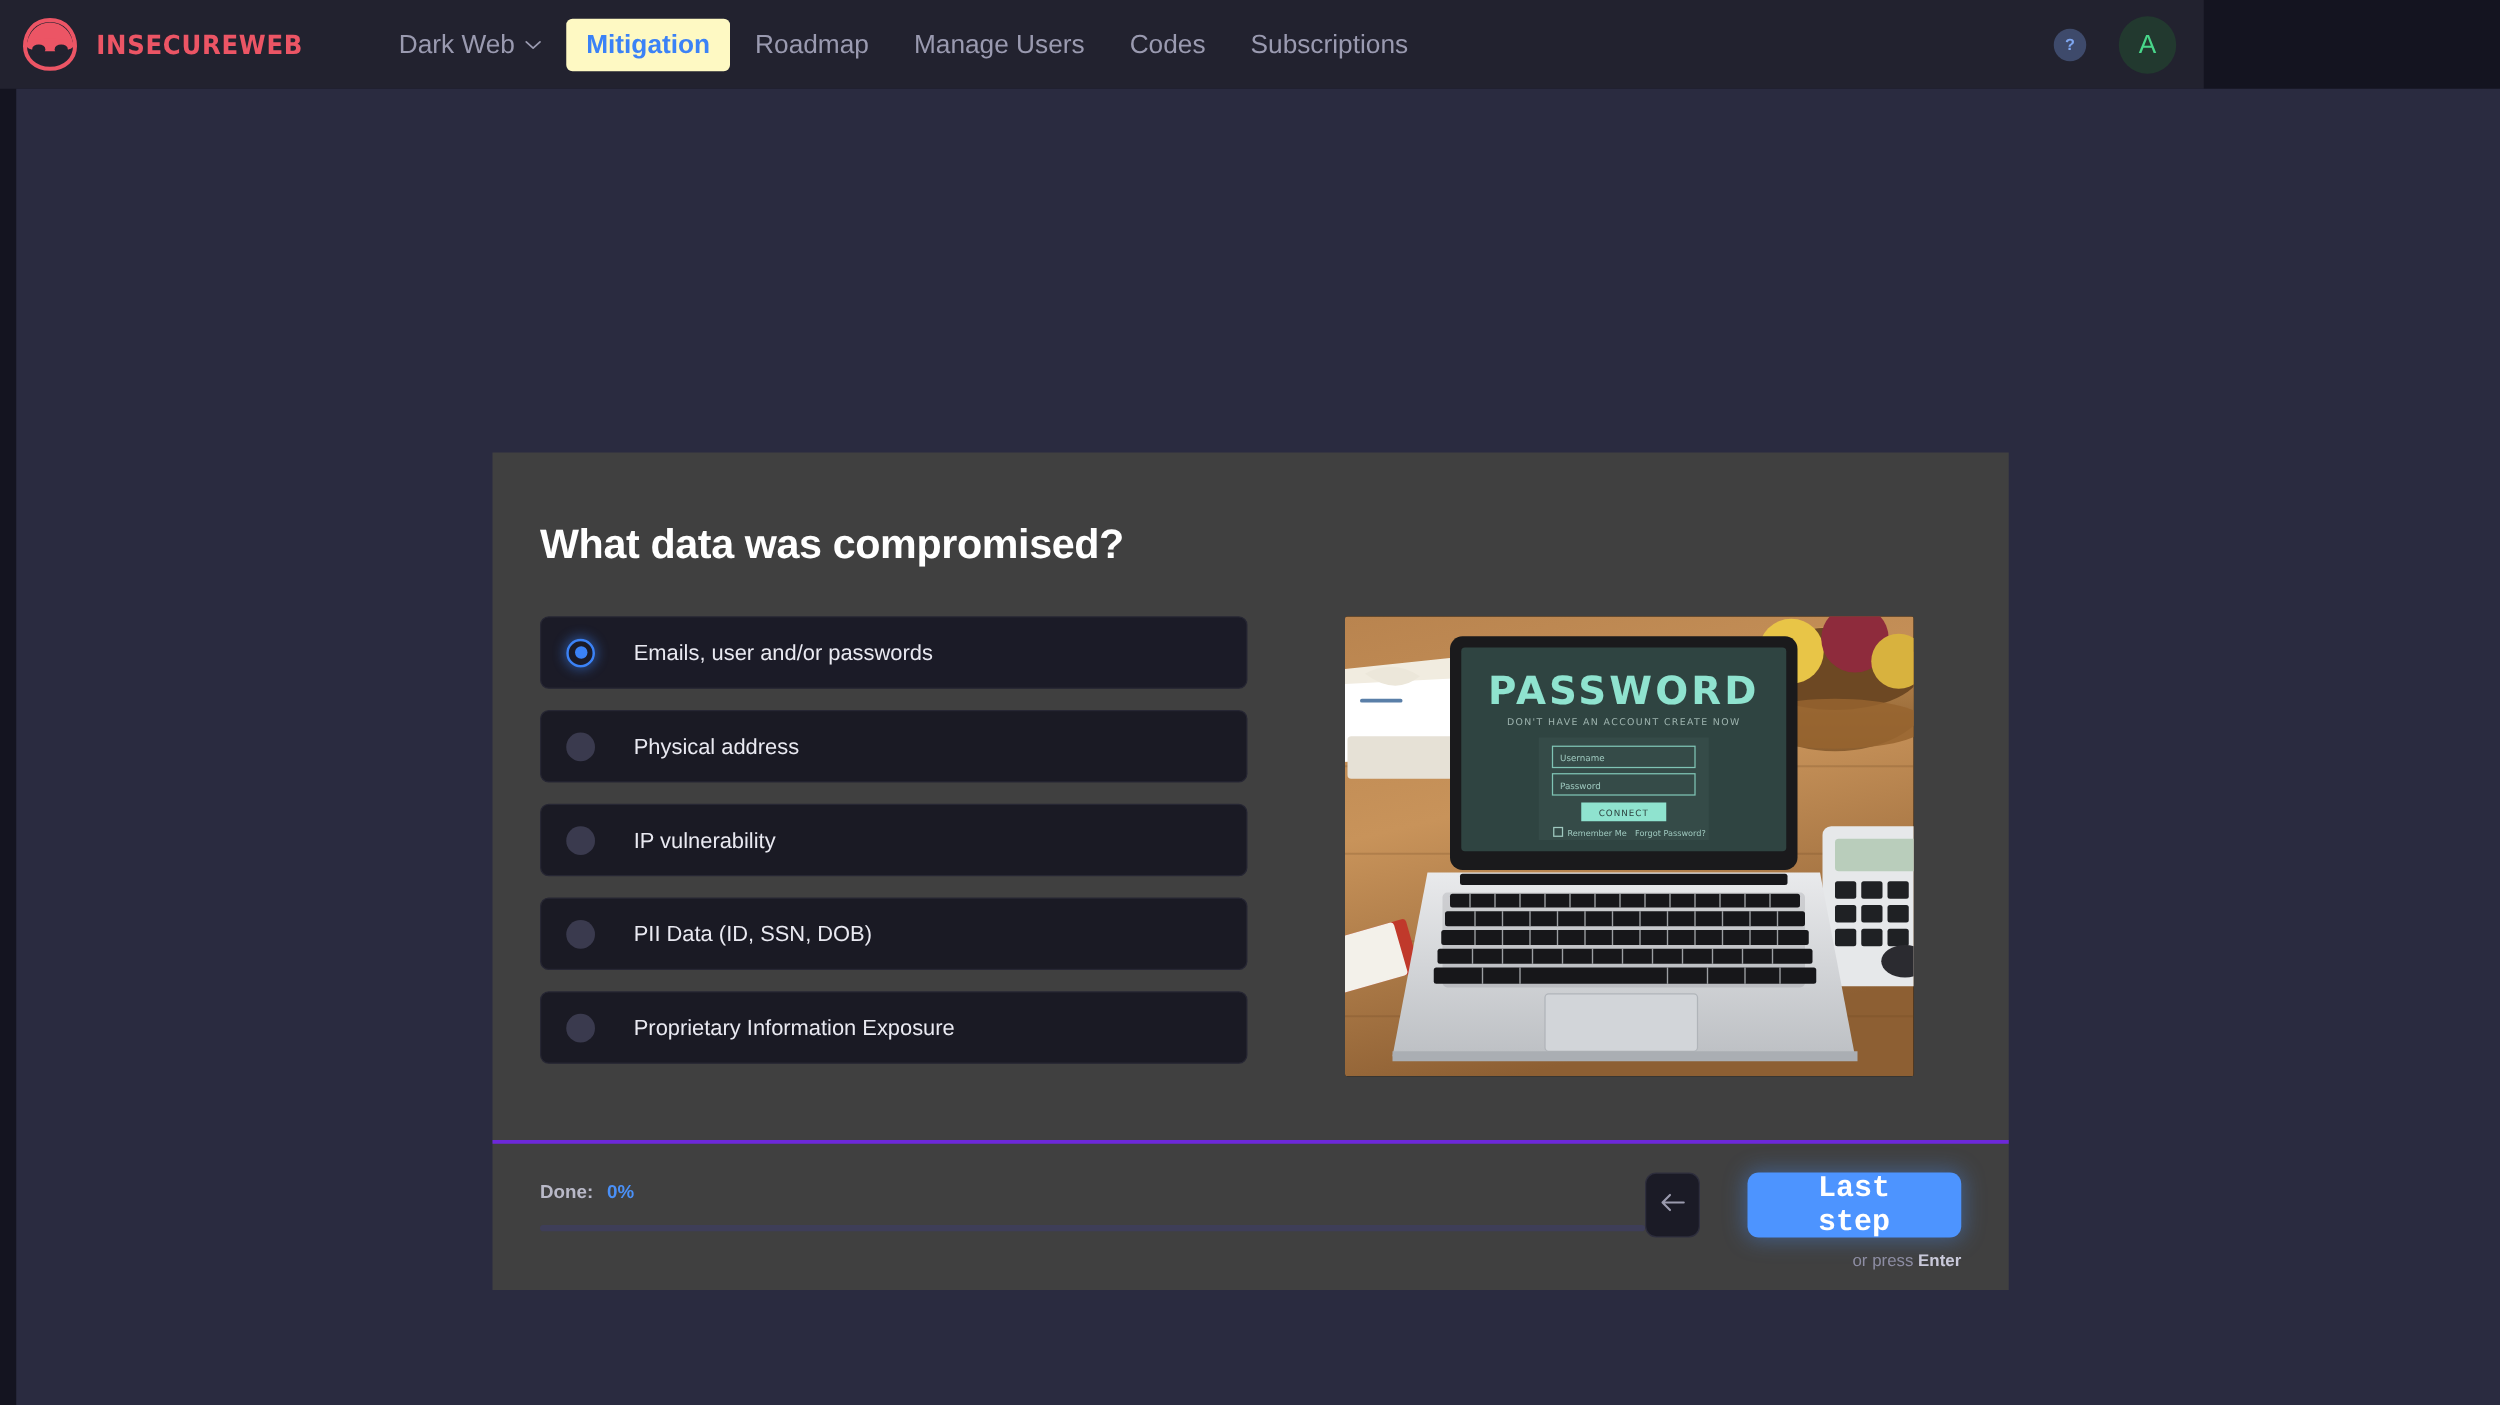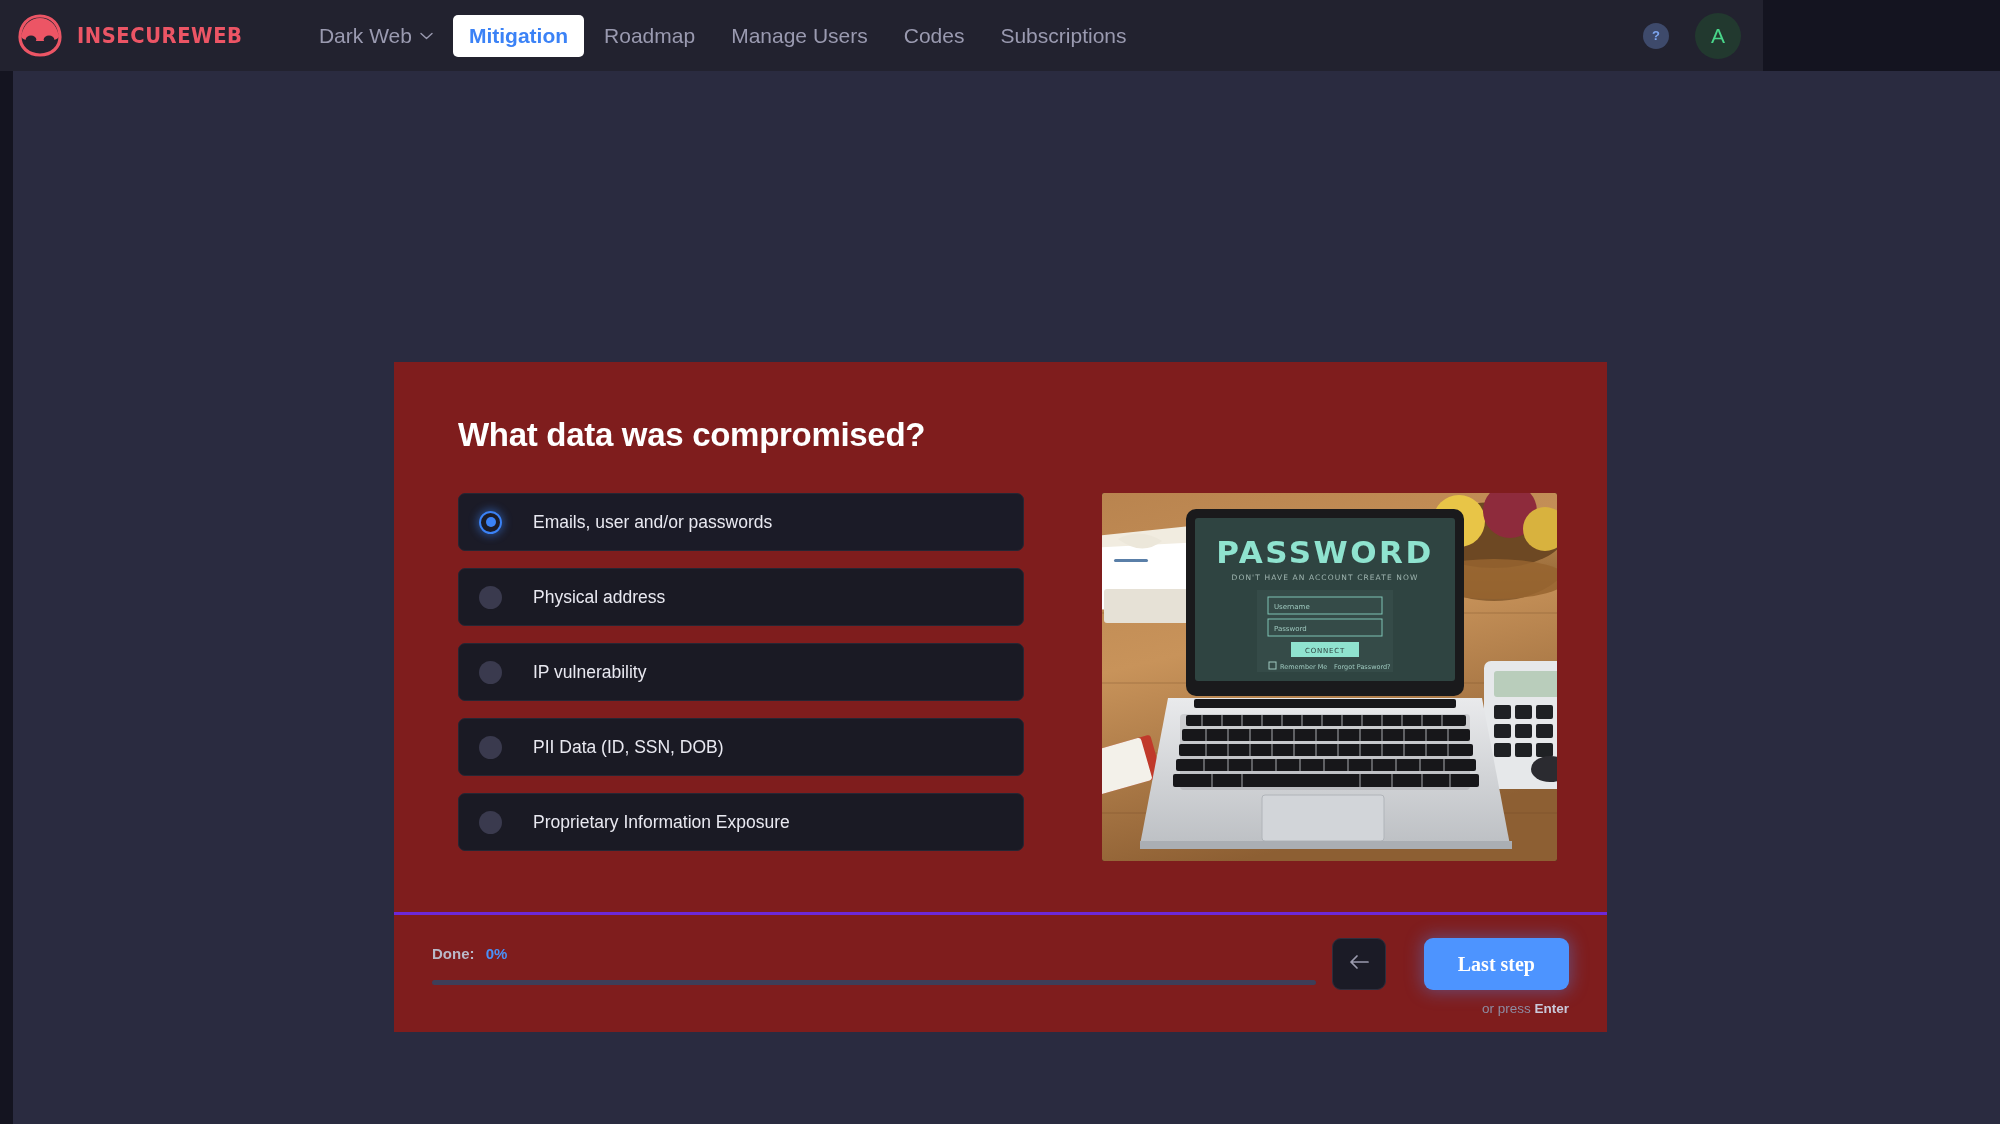--- a/index.html
+++ b/index.html
@@ -49,21 +49,21 @@
     padding: 9px 16px;
     border-radius: 5px;
     display: flex;
     align-items: center;
     gap: 8px;
     white-space: nowrap;
     cursor: pointer;
   }
   .nav-item.active {
     color: #3b82f6;
-    background: #ffffff;
+    background: #fef9c3;
     font-weight: 600;
   }
   .caret { display: block; }
 
   .nav-right {
     margin-left: auto;
     display: flex;
     align-items: center;
     gap: 26px;
   }
@@ -96,22 +96,21 @@
     background: #2a2b40;
   }
 
   
   .card {
     position: absolute;
     left: 381px;
     top: 291px;
     width: 1213px;
     height: 670px;
-    background: #7f1d1d;
-    padding-left: 26px;
+    background: #404040;
   }
 
   .card-body { padding: 54px 38px 0 38px; }
 
   .card-title {
     color: #ffffff;
     font-size: 33px;
     font-weight: bold;
     letter-spacing: -0.3px;
     margin-bottom: 39px;
@@ -220,23 +219,23 @@
     cursor: pointer;
   }
 
   .primary-btn {
     height: 52px;
     padding: 0 34px;
     border-radius: 9px;
     border: none;
     background: #4d94ff;
     color: #ffffff;
-    font-size: 20px;
+    font-size: 24px;
     font-weight: bold;
-    font-family: Liberation Serif, serif;
+    font-family: Liberation Mono, monospace;
     box-shadow: 0 0 17px 2px rgba(77,148,255,.38);
     cursor: pointer;
     margin-left: 16px;
   }
 
   .enter-hint {
     margin-top: 11px;
     font-size: 13.5px;
     color: #8d8da3;
   }

